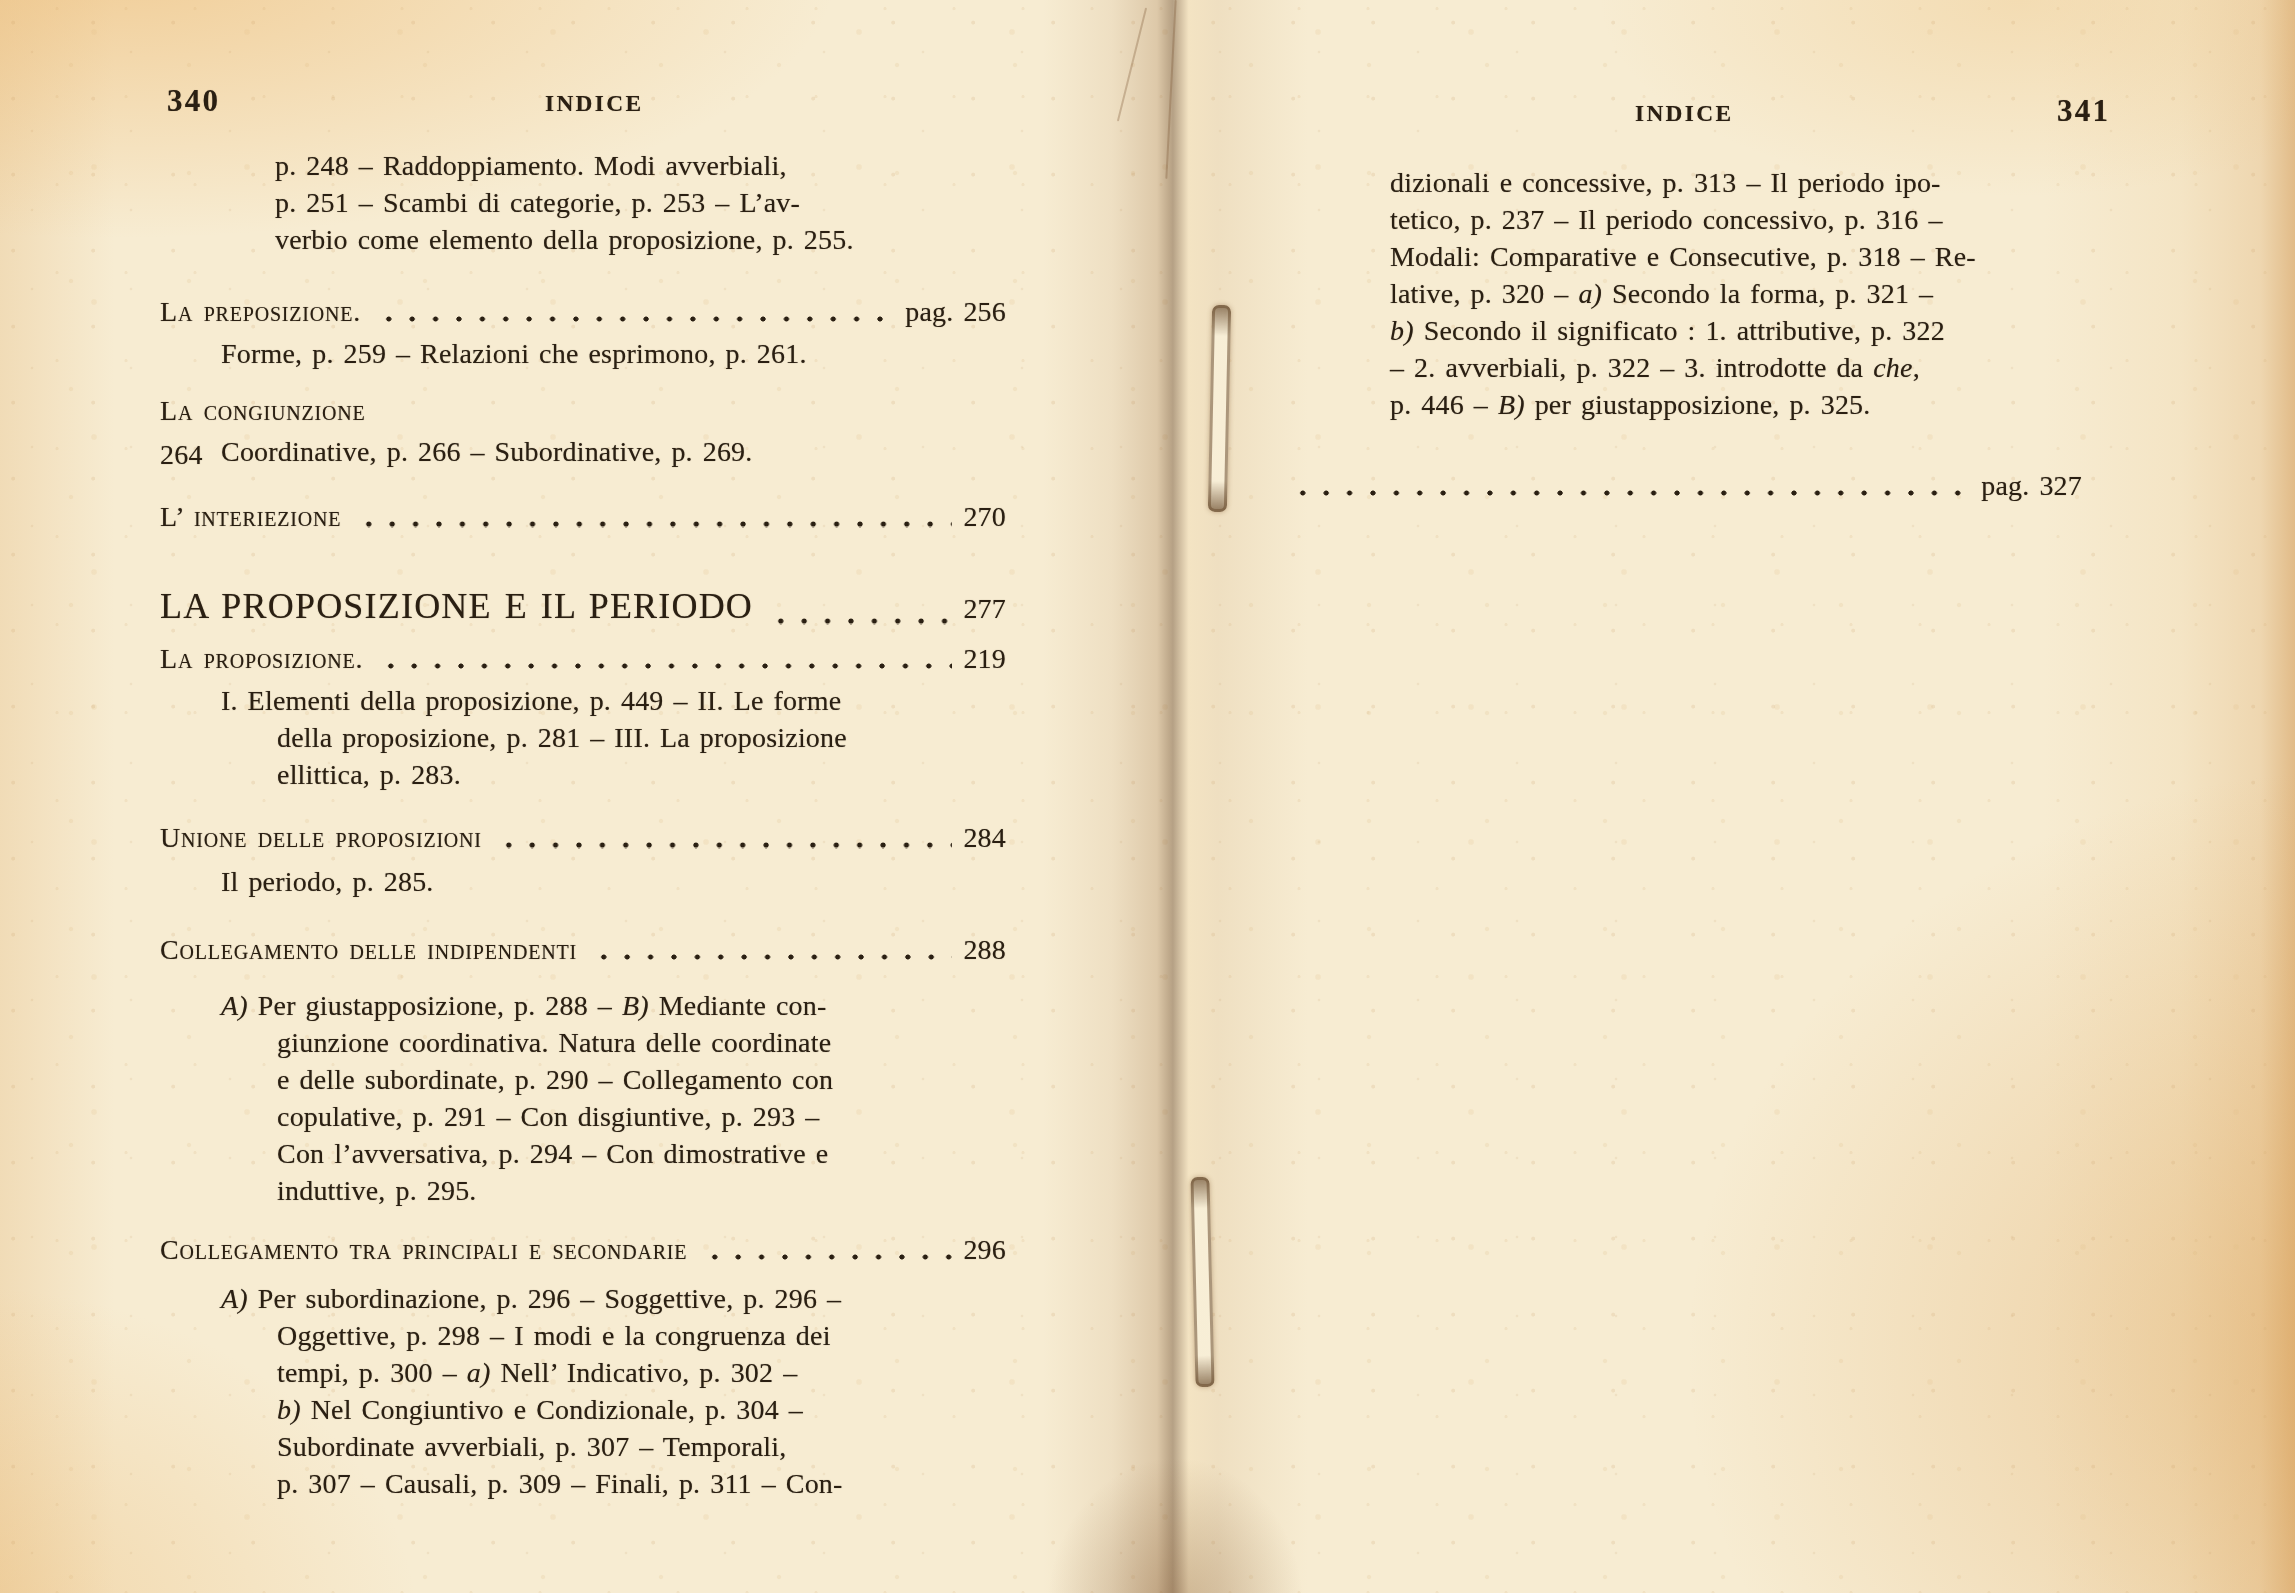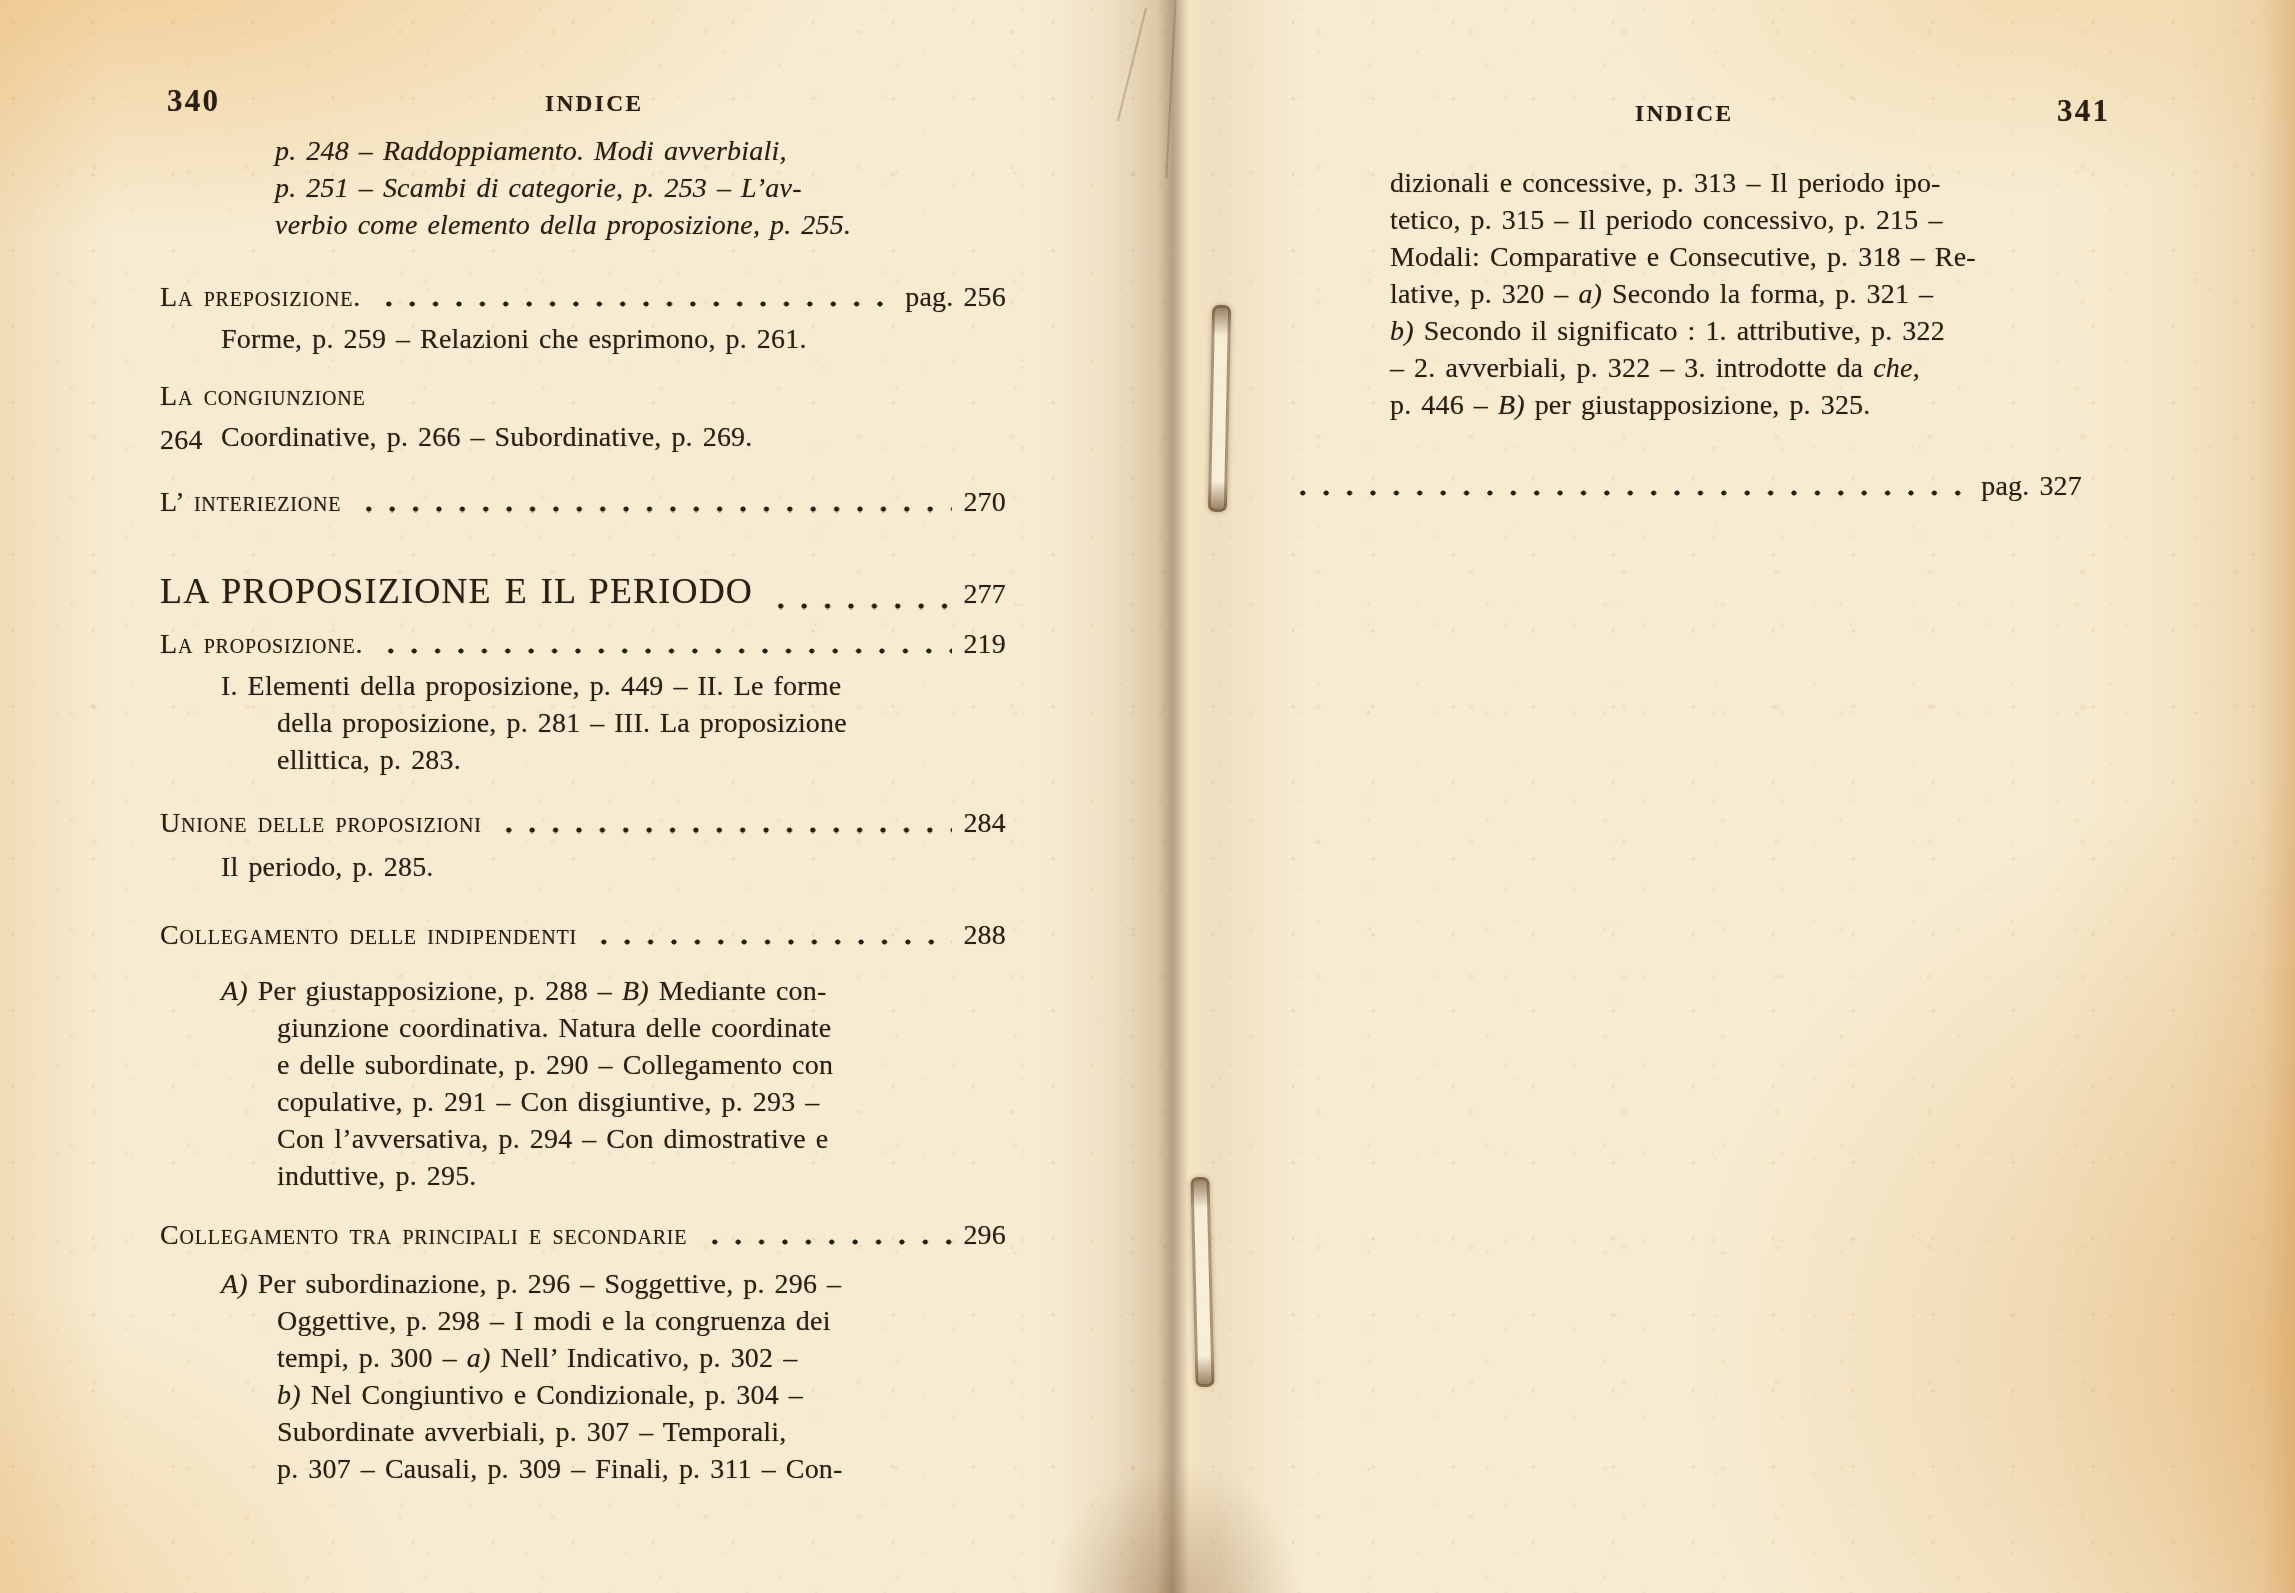--- a/index.html
+++ b/index.html
@@ -100,21 +100,21 @@
 <div class="crease" id="crease-2"></div>
 <div class="staple" id="staple-top"></div>
 <div class="staple" id="staple-bottom"></div>
 
 <div class="runhead" id="lp-num">340</div>
 <div class="runhead" id="lp-title">INDICE</div>
 <div class="runhead" id="rp-title">INDICE</div>
 <div class="runhead" id="rp-num">341</div>
 
 <div class="block" id="left-block">
-    <div class="entry cont" style="margin-top: 0px; font-style: italic;">
+    <div class="entry cont" style="margin-top: 15px;">
       <div class="ln i2"><span>p. 248 – Raddoppiamento. Modi avverbiali,</span></div>
       <div class="ln i2"><span>p. 251 – Scambi di categorie, p. 253 – L’av-</span></div>
       <div class="ln i2"><span>verbio come elemento della proposizione, p. 255.</span></div>
     </div>
     <div class="entry toc" style="margin-top: 35px;">
       <span class="lab"><span>La preposizione.</span></span>
       <span class="lead"></span>
       <span class="pg">pag. 256</span>
     </div>
     <div class="entry para" style="margin-top: 4.7px;">
@@ -179,21 +179,21 @@
       <div class="ln i2"><span>Oggettive, p. 298 – I modi e la congruenza dei</span></div>
       <div class="ln i2"><span>tempi, p. 300 – </span><i>a)</i><span> Nell’ Indicativo, p. 302 –</span></div>
       <div class="ln i2"><i>b)</i><span> Nel Congiuntivo e Condizionale, p. 304 –</span></div>
       <div class="ln i2"><span>Subordinate avverbiali, p. 307 – Temporali,</span></div>
       <div class="ln i2"><span>p. 307 – Causali, p. 309 – Finali, p. 311 – Con-</span></div>
     </div>
   </div>
 <div class="block" id="right-block">
     <div class="entry cont" style="margin-top: 0px;">
       <div class="ln i2"><span>dizionali e concessive, p. 313 – Il periodo ipo-</span></div>
-      <div class="ln i2"><span>tetico, p. 315 – Il periodo concessivo, p. 215 –</span></div>
+      <div class="ln i2"><span>tetico, p. 237 – Il periodo concessivo, p. 316 –</span></div>
       <div class="ln i2"><span>Modali: Comparative e Consecutive, p. 318 – Re-</span></div>
       <div class="ln i2"><span>lative, p. 320 – </span><i>a)</i><span> Secondo la forma, p. 321 –</span></div>
       <div class="ln i2"><i>b)</i><span> Secondo il significato : 1. attributive, p. 322</span></div>
       <div class="ln i2"><span>– 2. avverbiali, p. 322 – 3. introdotte da </span><i>che</i><span>,</span></div>
       <div class="ln i2"><span>p. 446 – </span><i>B)</i><span> per giustapposizione, p. 325.</span></div>
     </div>
     <div class="entry toc" style="margin-top: 44px;">
       <span class="lead"></span>
       <span class="pg">pag. 327</span>
     </div>

